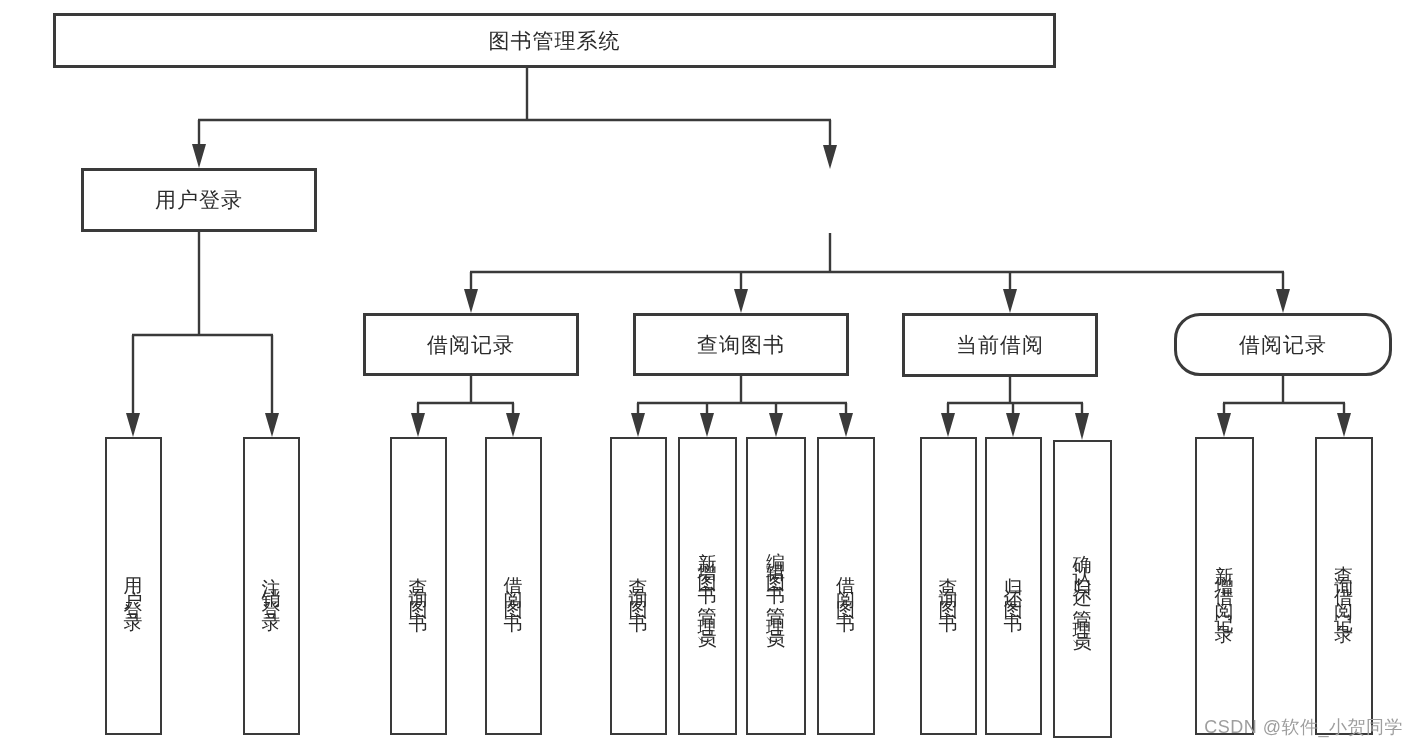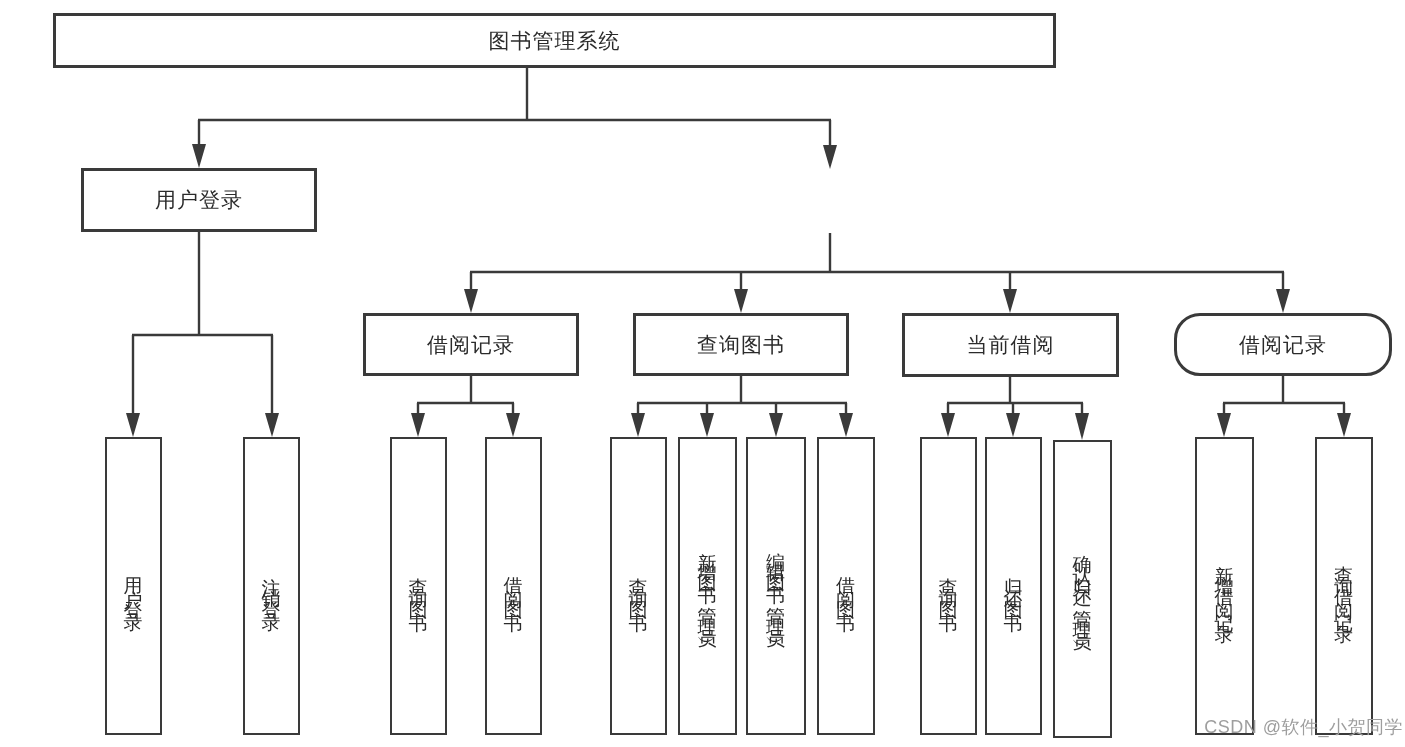--- a/index.html
+++ b/index.html
@@ -145,21 +145,21 @@
   <div class="hbox" style="left:81px;top:168px;width:236px;height:64px;">
     <span>用户登录</span>
   </div>
 
   <div class="hbox" style="left:363px;top:313px;width:216px;height:63px;">
     <span>借阅记录</span>
   </div>
   <div class="hbox" style="left:633px;top:313px;width:216px;height:63px;">
     <span>查询图书</span>
   </div>
-  <div class="hbox" style="left:902px;top:313px;width:217px;height:64px;">
+  <div class="hbox" style="left:902px;top:313px;width:196px;height:64px;">
     <span>当前借阅</span>
   </div>
   <div class="hbox" style="left:1174px;top:313px;width:218px;height:63px;border-radius:26px;">
     <span>借阅记录</span>
   </div>
 
   <div class="vbox" style="left:105px;width:57px;">
     <span class="vlabel">用户登录</span>
   </div>
   <div class="vbox" style="left:243px;width:57px;">

